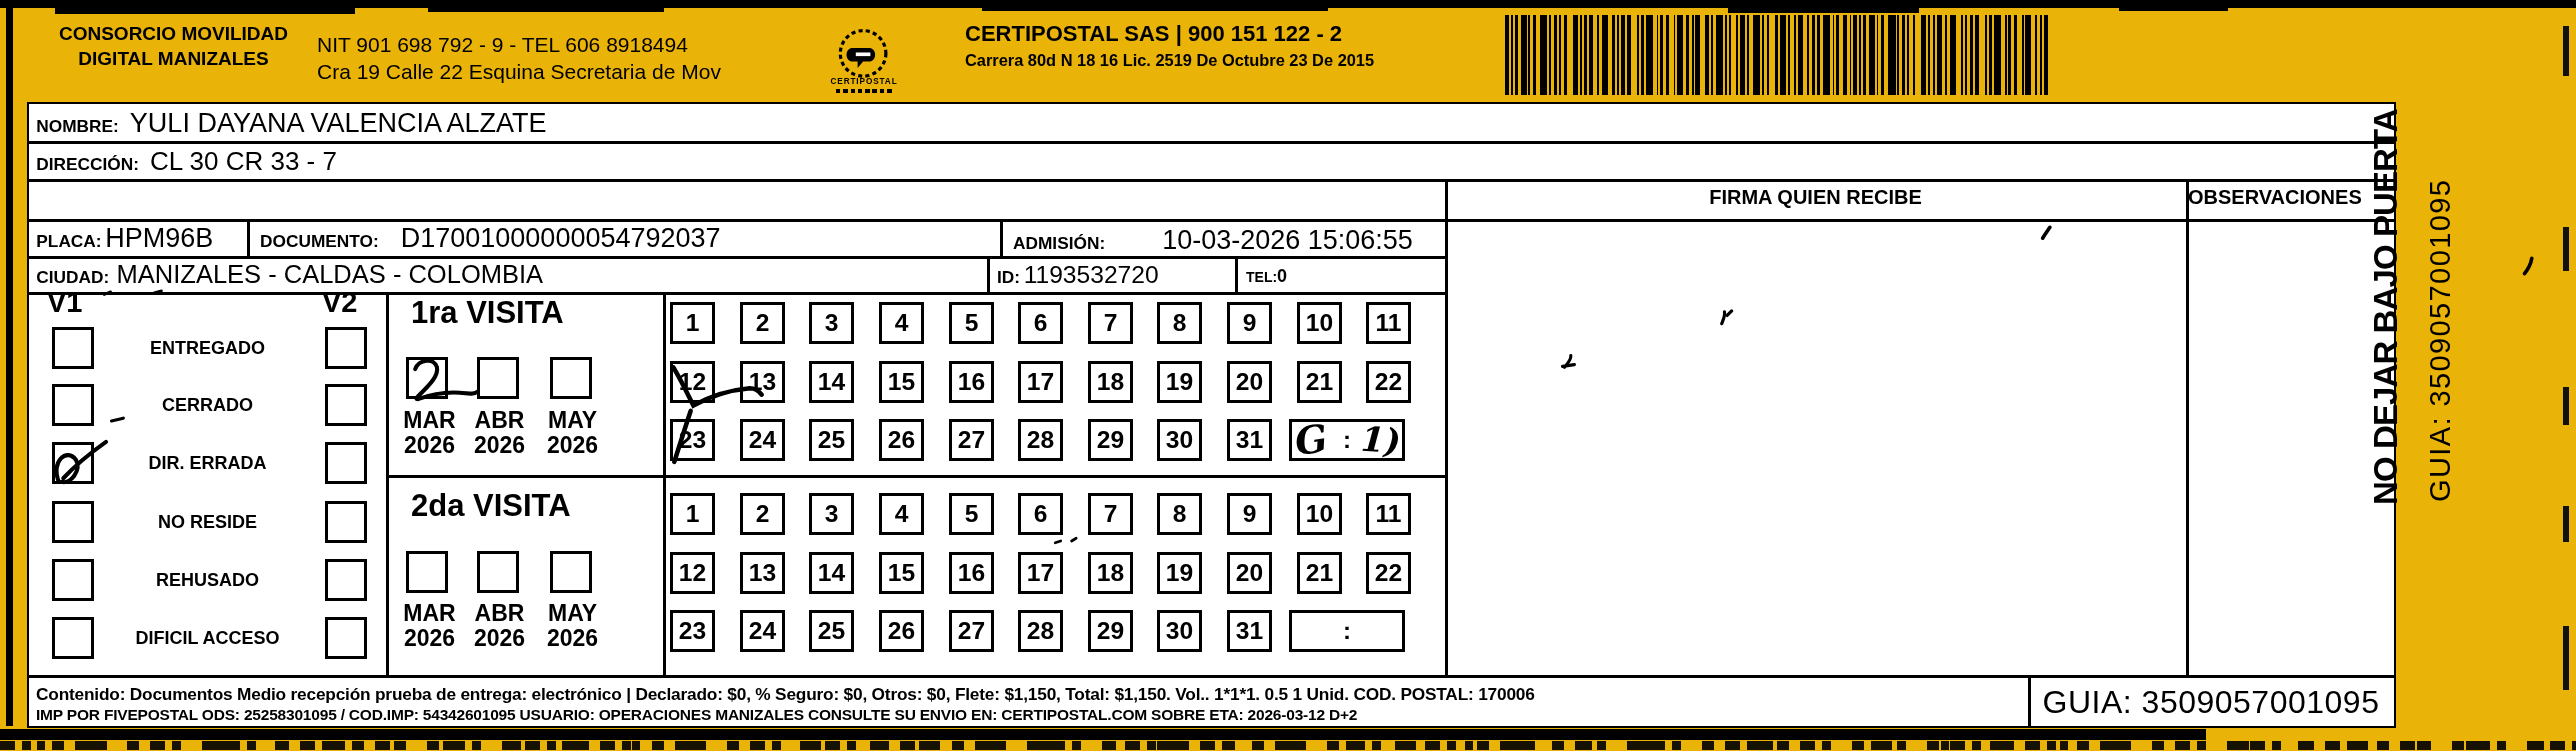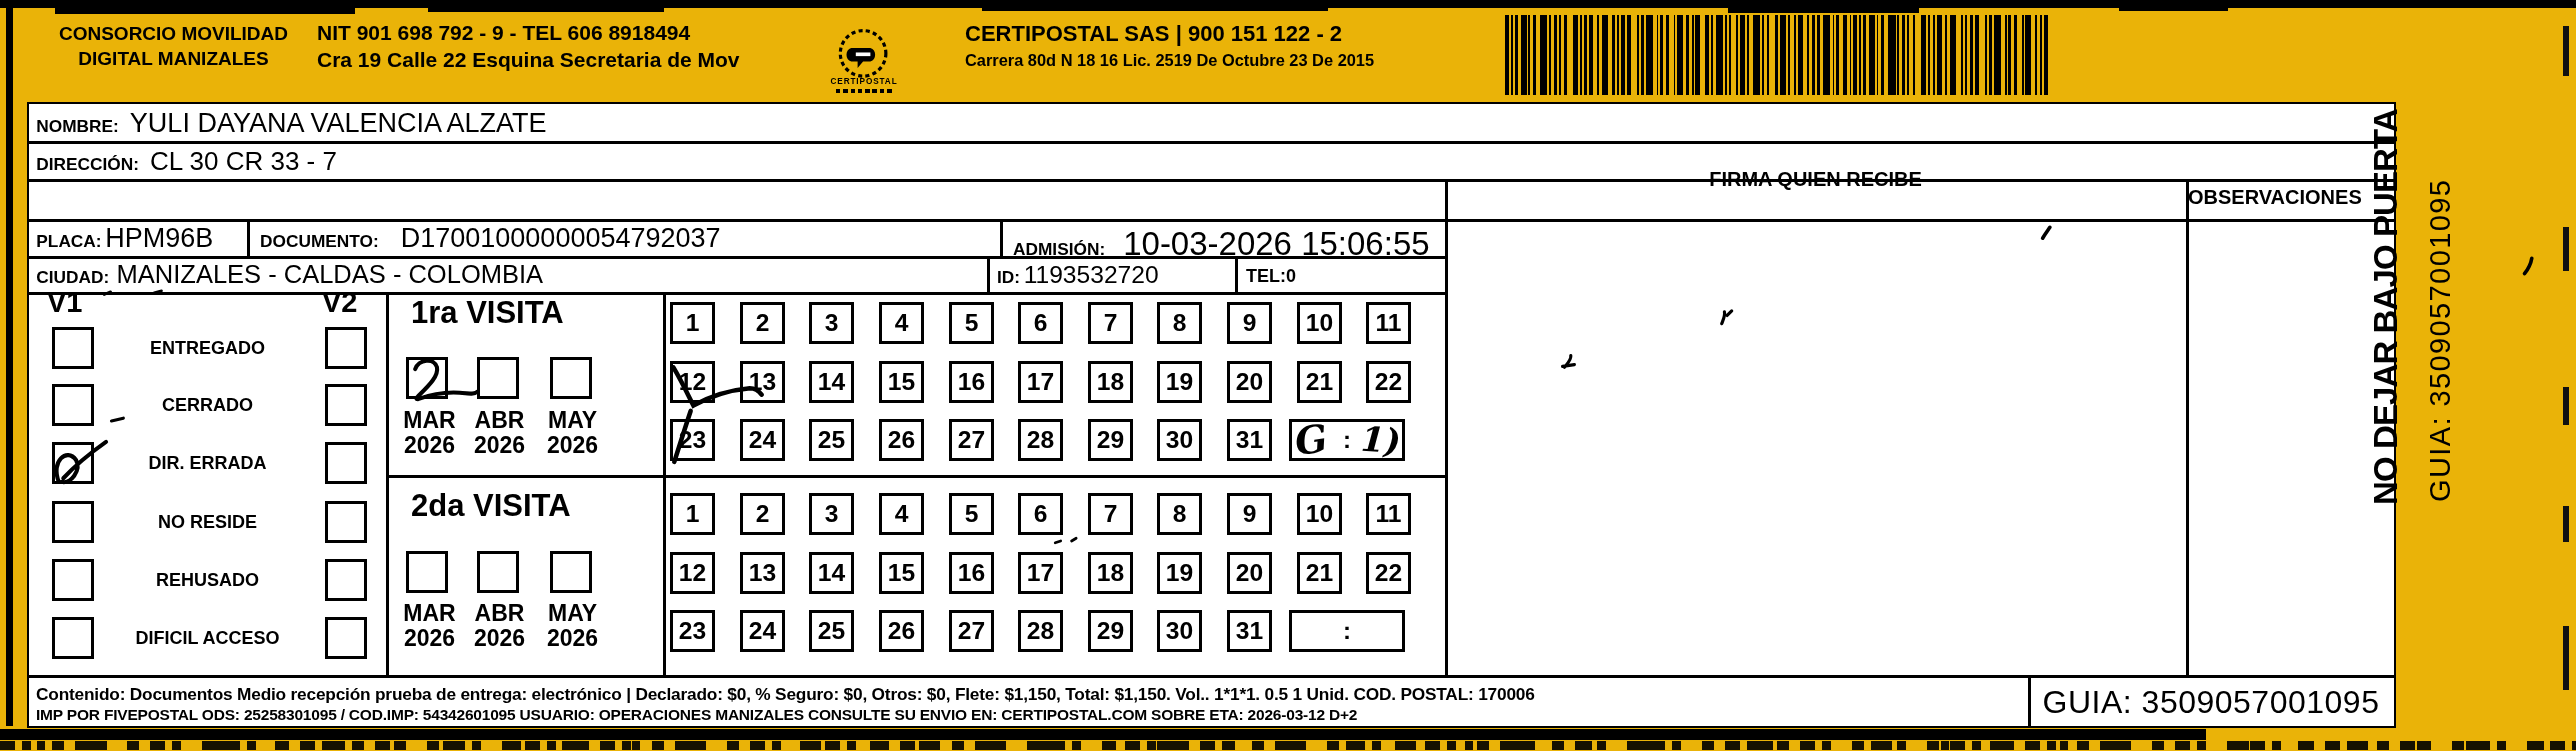--- a/index.html
+++ b/index.html
@@ -47,21 +47,21 @@
   <div class="abs" style="left:2563px;top:387px;width:5.5px;height:38px;background:#111"></div>
   <div class="abs" style="left:2563px;top:506px;width:5.5px;height:36px;background:#111"></div>
   <div class="abs" style="left:2563px;top:626px;width:5.5px;height:64px;background:#111"></div>
   <div class="abs" style="left:0;top:729px;width:2206px;height:11px;background:#000"></div>
   <div class="noise"></div>
 
   <div class="abs" style="left:35px;top:22px;width:277px;text-align:center;font-weight:700;font-size:19px;line-height:24.6px;">
     <div>CONSORCIO MOVILIDAD</div>
     <div>DIGITAL MANIZALES</div>
   </div>
-  <div class="abs" style="left:317px;top:19px;width:509px;font-weight:700;font-size:21px;line-height:27px;">
+  <div class="abs" style="left:317px;top:31px;width:509px;font-weight:400;font-size:21px;line-height:27px;">
     <div>NIT 901 698 792 - 9 - TEL 606 8918494</div>
     <div>Cra 19 Calle 22 Esquina Secretaria de Mov</div>
   </div>
 
   <div class="abs" style="left:823px;top:25.5px;width:82px;height:73px;">
     <svg width="82" height="73" viewBox="0 0 90 80">
       <circle cx="44" cy="30" r="25" fill="none" stroke="#000" stroke-width="3.5" stroke-dasharray="4.5 3.5"></circle>
       <path d="M31,24 h21 a8,8 0 0 1 0,15 h-8 l-6,7 v-7 h-7 a8,8 0 0 1 0,-15 z" fill="#000"></path>
       <rect x="36" y="29" width="16" height="4" fill="#fff"></rect>
     </svg>
@@ -188,48 +188,48 @@
       <span class="lbl" style="font-size:17.3px;">NOMBRE:</span>
       <span style="font-size:27px;">YULI DAYANA VALENCIA ALZATE</span>
     </div>
 
     <div class="abs flexrow" style="left:7.3px;top:42px;gap:11px;">
       <span class="lbl" style="font-size:17.3px;">DIRECCIÓN:</span>
       <span style="font-size:26px;">CL 30 CR 33 - 7</span>
     </div>
 
 
-    <div class="abs" style="left:1419px;top:64px;width:735px;text-align:center;font-weight:700;font-size:20px;">FIRMA QUIEN RECIBE</div>
+    <div class="abs" style="left:1419px;top:82px;width:735px;text-align:center;font-weight:700;font-size:20px;">FIRMA QUIEN RECIBE</div>
     <div class="abs" style="left:2159px;top:82px;width:204px;text-align:left;font-weight:700;font-size:20px;">OBSERVACIONES</div>
     <div class="abs" style="left:1419px;top:117px;width:735px;height:454px;"></div>
     <div class="abs" style="left:2159px;top:117px;width:204px;height:454px;"></div>
 
     <div class="abs flexrow" style="left:7.3px;top:119px;gap:3.6px;">
       <span class="lbl" style="font-size:17.3px;">PLACA:</span>
       <span style="font-size:27px;">HPM96B</span>
     </div>
     <div class="abs flexrow" style="left:231px;top:119px;gap:22px;">
       <span class="lbl" style="font-size:17.3px;">DOCUMENTO:</span>
       <span style="font-size:27px;">D17001000000054792037</span>
     </div>
     <div class="abs flexrow" style="left:984px;top:121px;gap:18px;">
       <span class="lbl" style="font-size:17.3px;">ADMISIÓN:</span>
-      <span style="font-size:33px;">10-03-2026 15:06:55</span>
+      <span style="font-size:27px;margin-left:39px;">10-03-2026 15:06:55</span>
     </div>
 
     <div class="abs flexrow" style="left:7.3px;top:156px;gap:7.3px;">
       <span class="lbl" style="font-size:17.3px;">CIUDAD:</span>
       <span style="font-size:25.5px;">MANIZALES - CALDAS - COLOMBIA</span>
     </div>
     <div class="abs flexrow" style="left:968px;top:157px;gap:3.6px;">
       <span class="lbl" style="font-size:17.3px;">ID:</span>
       <span style="font-size:24.6px;">1193532720</span>
     </div>
     <div class="abs flexrow" style="left:1217px;top:162px;">
-      <span class="lbl" style="font-size:18px;">TEL:</span>
+      <span class="lbl" style="font-size:14px;">TEL:</span>
       <span class="lbl" style="font-size:18px;">0</span>
     </div>
 
     <div class="abs lbl" style="left:18px;top:182px;font-size:29px;">V1</div>
     <div class="abs lbl" style="left:293px;top:182px;font-size:29px;">V2</div>
     <div id="status-options">
         <div class="cb" style="left: 23px; top: 223px;"></div>
         <div class="cb" style="left: 296px; top: 223px;"></div>
         <div class="optlbl abs" style="top: 223px;">ENTREGADO</div>
         <div class="cb" style="left: 23px; top: 280px;"></div>

